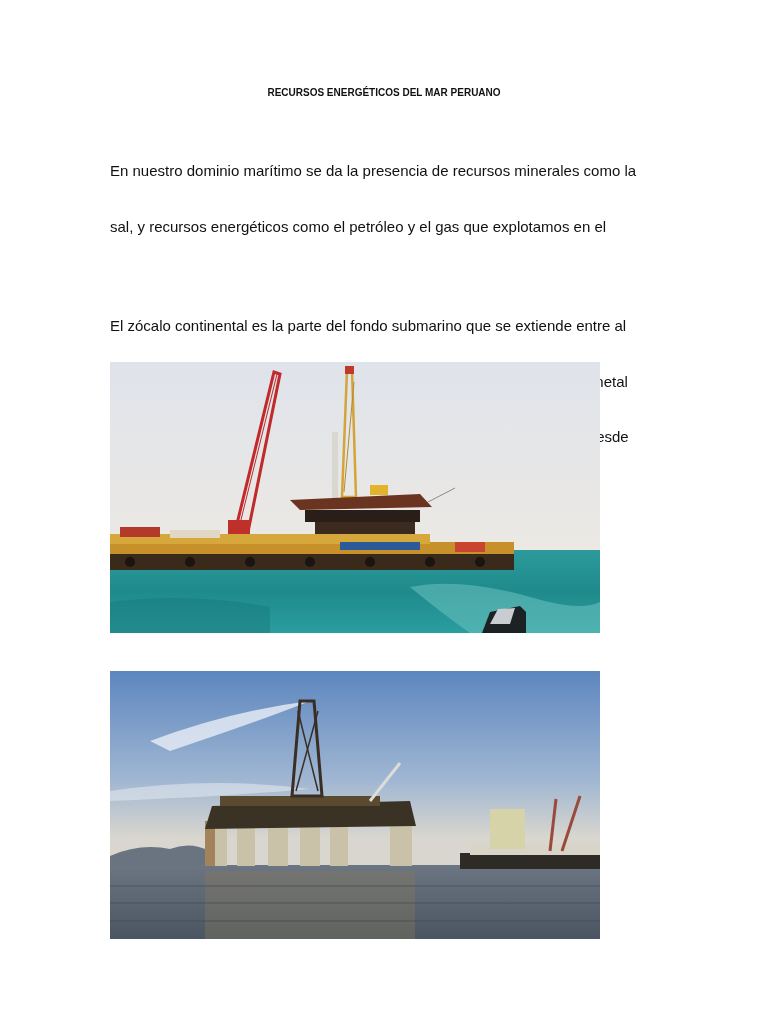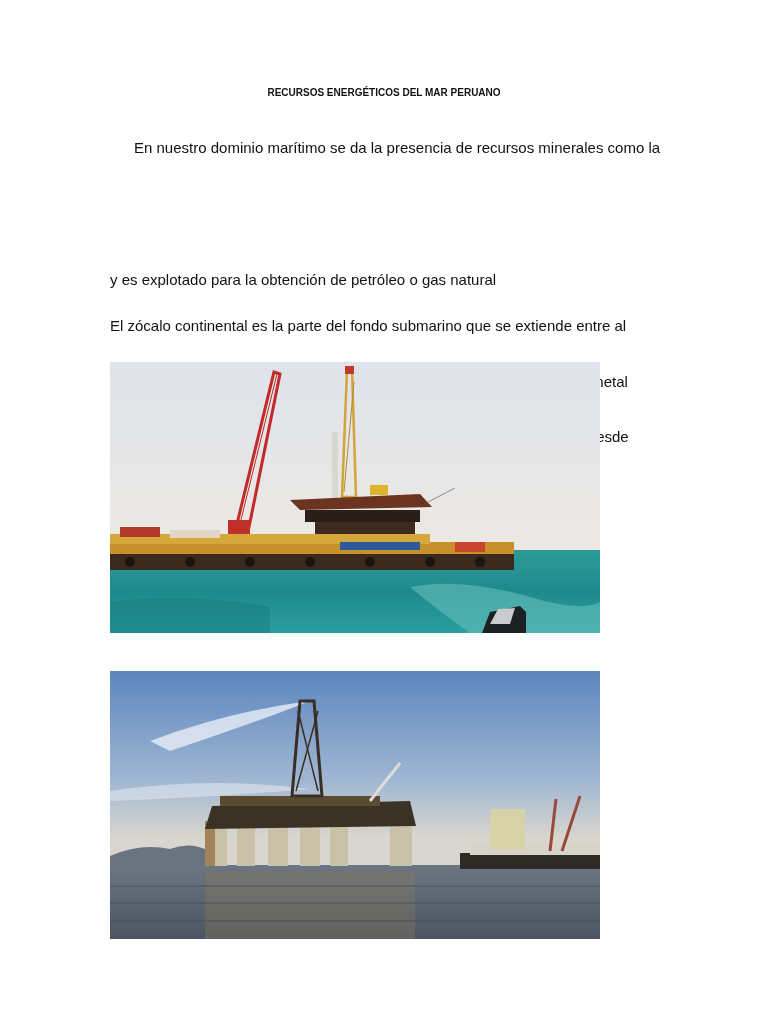--- a/index.html
+++ b/index.html
@@ -25,27 +25,27 @@
   }
   .photo svg { display: block; width: 100%; height: 100%; }
 </style>
 </head>
 <body>
 
 <div class="page">
 
   <div class="title">RECURSOS ENERGÉTICOS DEL MAR PERUANO</div>
 
-  <div class="para" style="top:102px;margin-left:24px;">
+  <div class="para" style="top:125px;">
     <div>En nuestro dominio marítimo se da la presencia de recursos minerales como la</div>
+    <div>sal, y recursos energéticos como el petróleo y el gas que explotamos en el</div>
   </div>
 
 
   <div class="para" style="top:234px;">
-    <div>y es explotado para la obtención de petróleo o gas natural</div>
   </div>
 
   <div class="para" style="top:280px;">
     <div>El zócalo continental es la parte del fondo submarino que se extiende entre al</div>
     <div>playa y la isóbata de 200m de profundidad. Frente a Piura el zócalo continetal</div>
     <div>es estrecho. Sin embargo, allí hay  pozos en producción que se operan desde</div>
     <div>unas plataformas flotantes.</div>
   </div>
 
   <div class="photo" style="top:362px; height:271px;">

